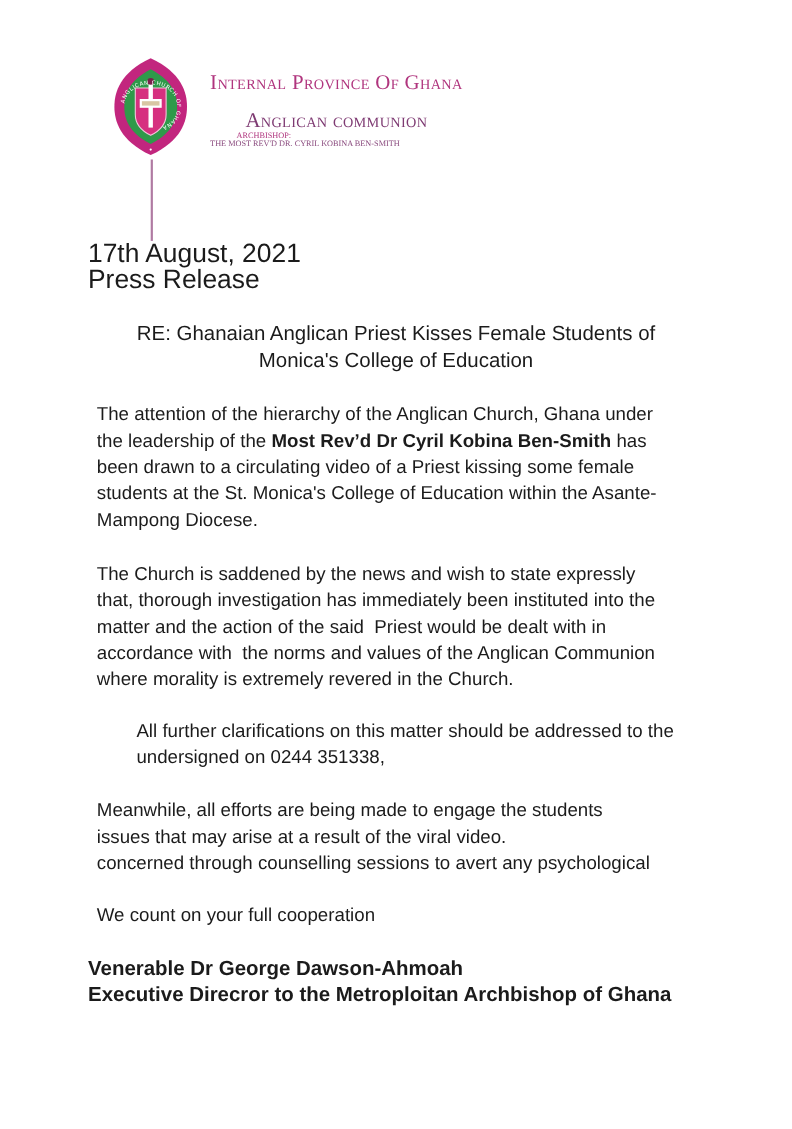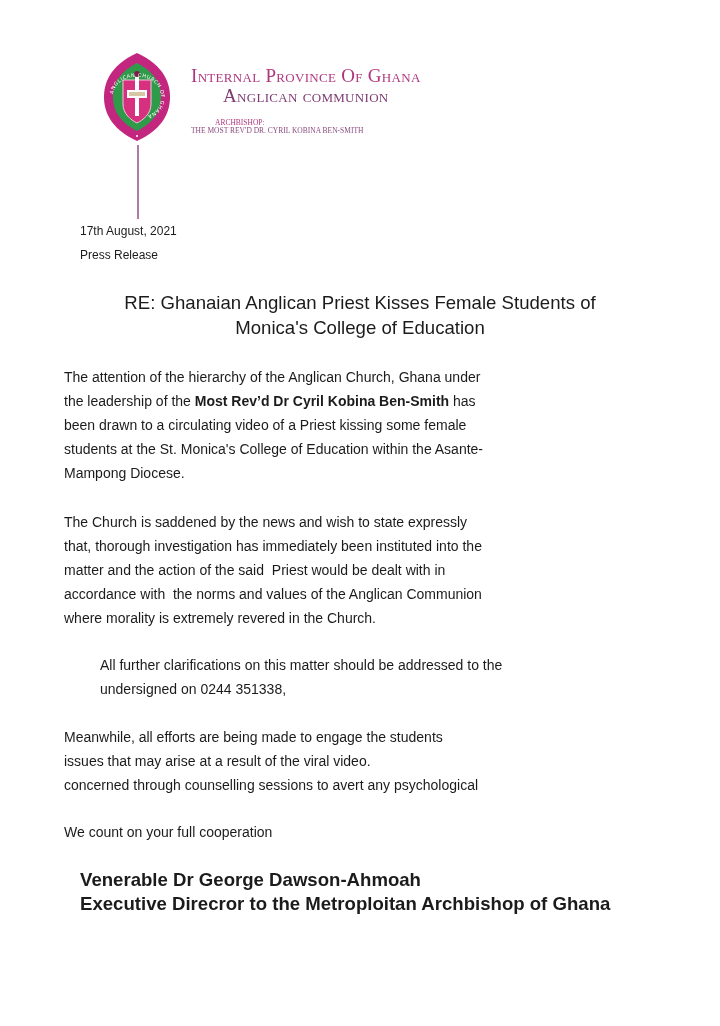--- a/index.html
+++ b/index.html
@@ -32,21 +32,21 @@
     }
     .org-line1 {
       font-size: 19px;
       color: #b0357e;
       letter-spacing: 0.3px;
       white-space: nowrap;
     }
     .org-line2 {
       font-size: 19px;
       color: #7e3a72;
-      margin-top: 1px;
+      margin-top: 15px;
       letter-spacing: 0.3px;
       white-space: nowrap;
     }
     .archbishop {
       position: absolute;
       left: 191px; top: 119px;
       font-family: "Liberation Serif", "DejaVu Serif", serif;
       font-size: 7.5px;
       line-height: 8px;
       text-transform: uppercase;
@@ -56,37 +56,37 @@
     .archbishop-name { color: #8a4a7e; text-align: center; }
     .vline {
       position: absolute;
       left: 137px; top: 145px;
       width: 2px; height: 74px;
       background: #b07aa2;
     }
     .date-block {
       position: absolute;
       left: 80px; top: 219px;
-      font-size: 12px;
+      font-size: 24px;
       line-height: 24px;
     }
     .title {
       position: absolute;
       left: 60px; top: 290px;
       width: 600px;
       text-align: center;
       font-weight: normal;
       font-size: 18.6px;
       line-height: 25px;
     }
     .para {
       position: absolute;
-      left: 64px;
+      left: 88px;
       width: 570px;
-      font-size: 14px;
+      font-size: 17px;
       line-height: 24px;
       margin: 0;
     }
     .p1 { top: 365px; }
     .p2 { top: 510px; }
     .p3 { top: 653px; margin-left: 36px; }
     .p4 { top: 725px; }
     .p5 { top: 820px; }
     .signature {
       position: absolute;

